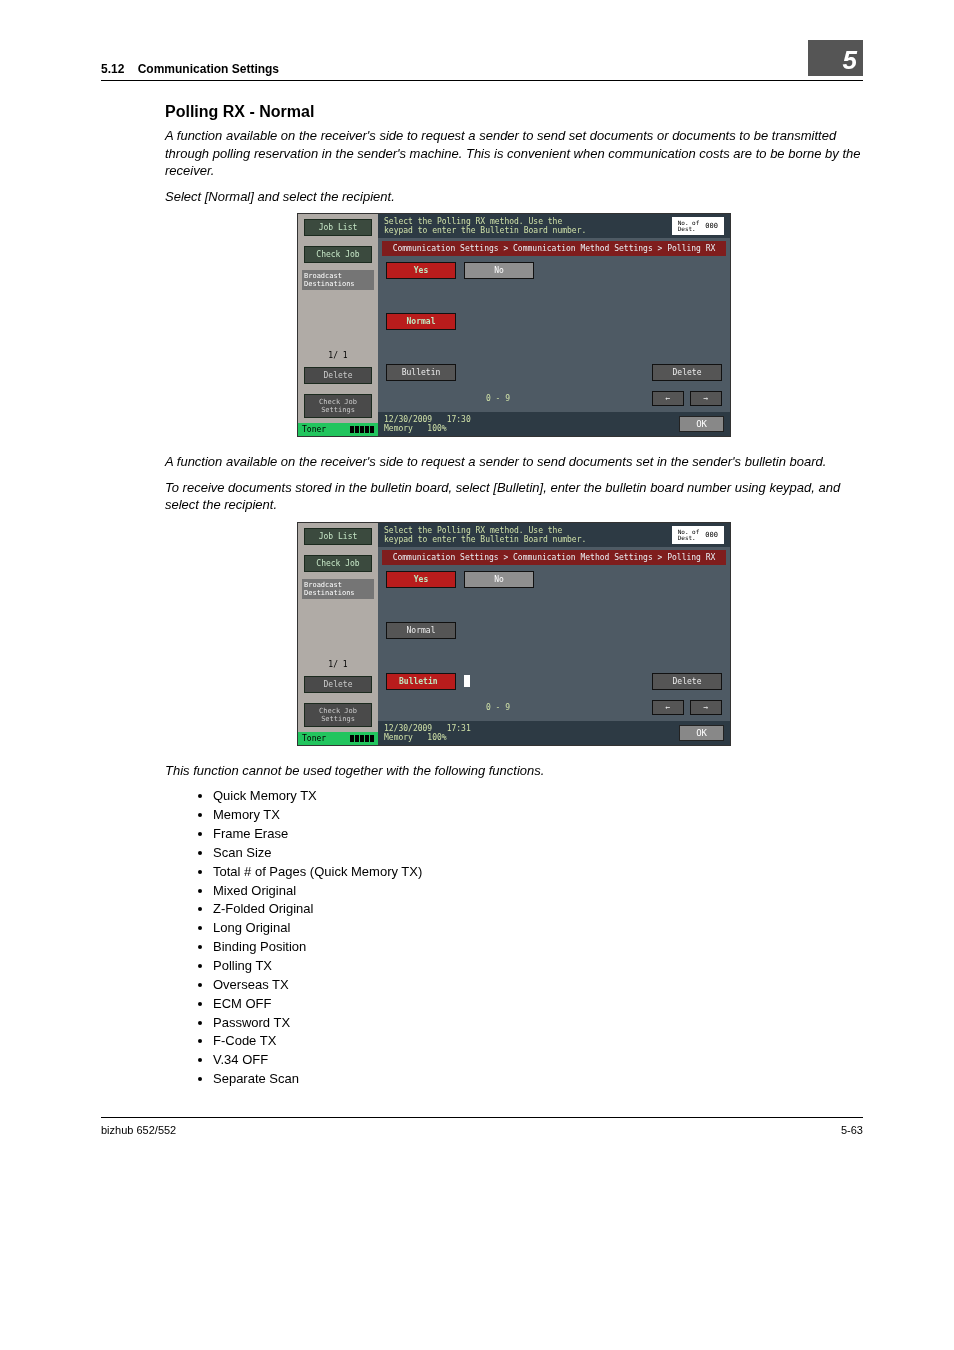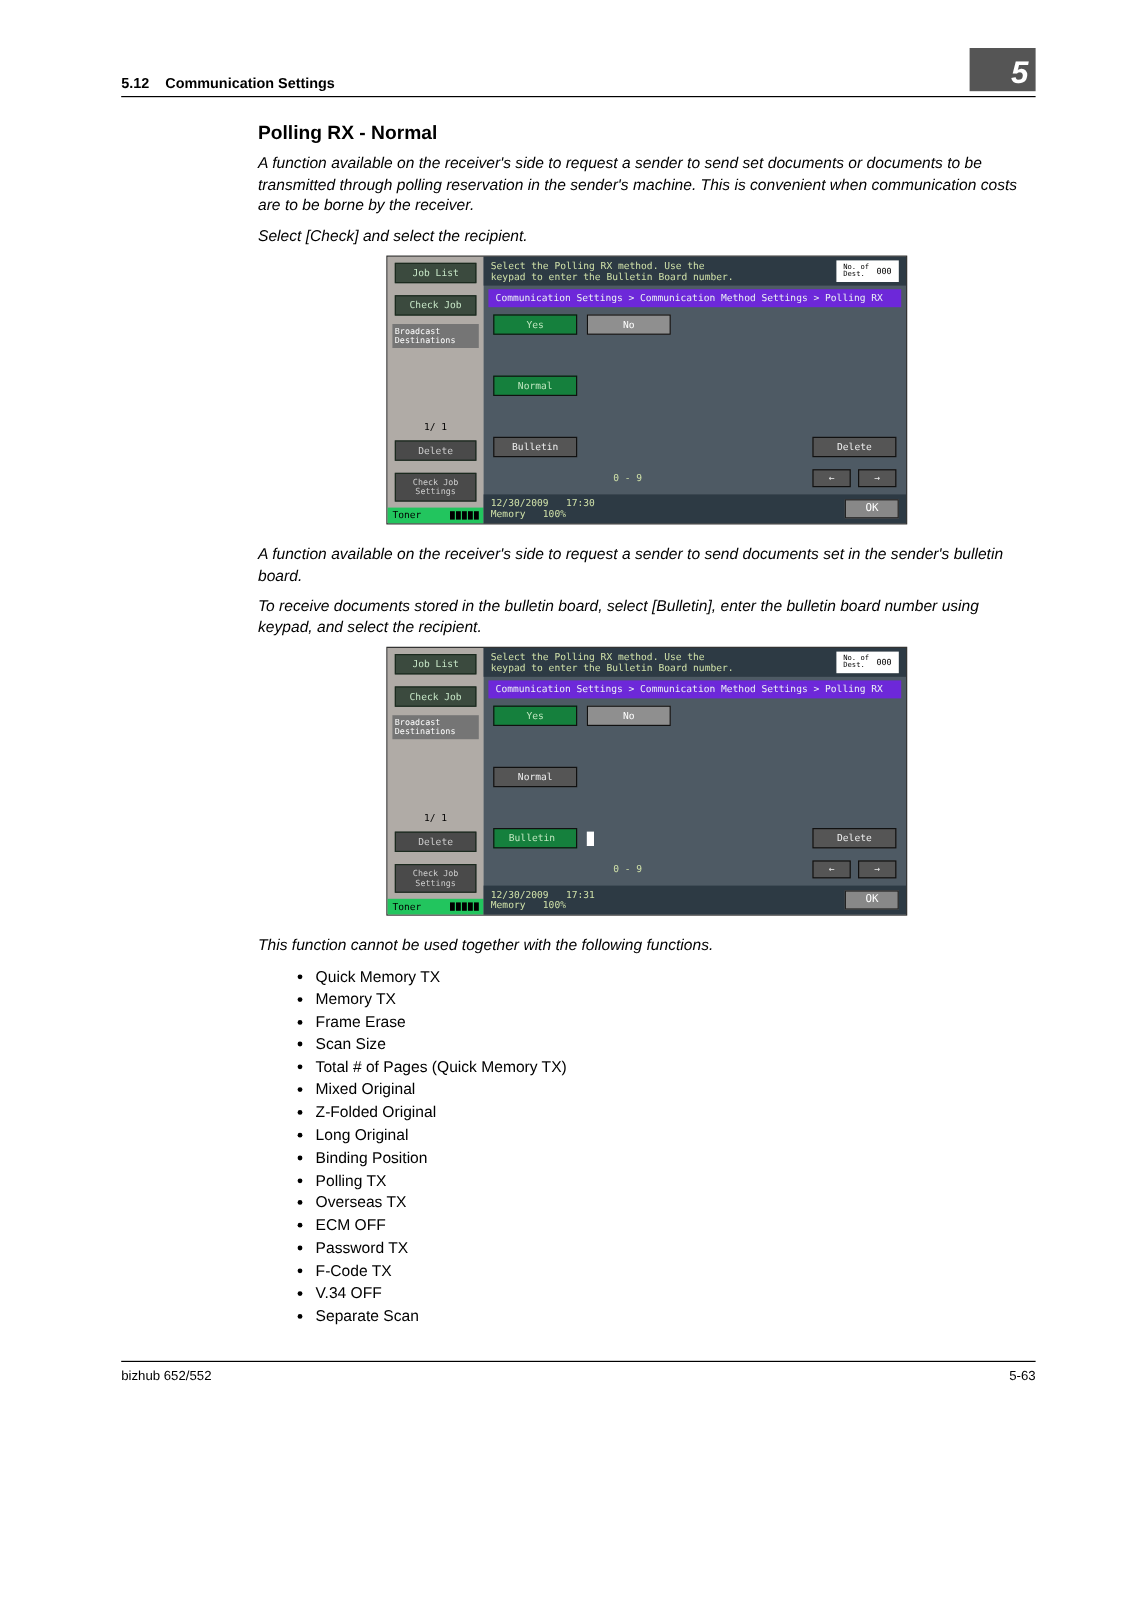--- a/index.html
+++ b/index.html
@@ -37,21 +37,21 @@
     font-size: 26px;
     font-style: italic;
     font-weight: bold;
     display: flex;
     justify-content: flex-end;
     align-items: flex-end;
     padding-right: 6px;
     box-sizing: border-box;
   }
   .content {
-    margin-left: 114px;
+    margin-left: 64px;
     margin-right: 0;
   }
   h2 {
     font-size: 16px;
     font-weight: bold;
     margin: 20px 0 6px 0;
   }
   p {
     font-size: 13px;
     line-height: 1.35;
@@ -145,46 +145,47 @@
   .ss-badge {
     background: #fff;
     color: #000;
     font-size: 7px;
     padding: 1px 6px;
     display: flex;
     gap: 6px;
     align-items: center;
   }
   .ss-crumb {
-    background: #6d28d9;
+    background: #7f1d1d;
     padding: 3px 6px;
     font-size: 8px;
     color: #eaf0f5;
     margin: 3px 4px 0 4px;
+    text-align: center;
   }
   .ss-body {
     flex: 1;
     padding: 6px 8px;
     display: flex;
     flex-direction: column;
     gap: 10px;
   }
   .ss-row {
     display: flex;
     align-items: center;
     gap: 8px;
   }
   .ssbtn {
     border: 1px solid #111;
     padding: 3px 12px;
     font-size: 8px;
     min-width: 44px;
     text-align: center;
   }
-  .ssbtn.green { background: #15803d; color: #bfe6bf; }
+  .ssbtn.green { background: #b91c1c; color: #bfe6bf; font-weight: bold; }
   .ssbtn.grey  { background: #8f8f8f; color: #fff; }
   .ssbtn.dark  { background: #555; color: #eee; }
   .ssbtn.tiny  { min-width: 18px; padding: 2px 6px; }
   .ss-range {
     color: #cfe0a8;
     font-size: 8px;
     margin: 0 auto;
   }
   .input-cursor {
     width: 6px;
@@ -229,21 +230,21 @@
       <span>5.12</span>&nbsp;&nbsp;&nbsp;
       <span>Communication Settings</span>
     </div>
     <div class="header-right">5</div>
   </div>
 
   <div class="content">
 
     <h2>Polling RX - Normal</h2>
     <p>A function available on the receiver's side to request a sender to send set documents or documents to be transmitted through polling reservation in the sender's machine. This is convenient when communication costs are to be borne by the receiver.</p>
-    <p>Select [Check] and select the recipient.</p>
+    <p>Select [Normal] and select the recipient.</p>
 
     <div class="screenshot">
       <div class="ss-left">
         <div class="lbtn">Job List</div>
         <div class="lbtn">Check Job</div>
         <div class="llabel" style="white-space:pre-line; background:#757575; color:#fff; padding:2px;">Broadcast
 Destinations</div>
         <div class="lgap"></div>
         <div class="lpage">1/ 1</div>
         <div class="lbtn dark">Delete</div>

